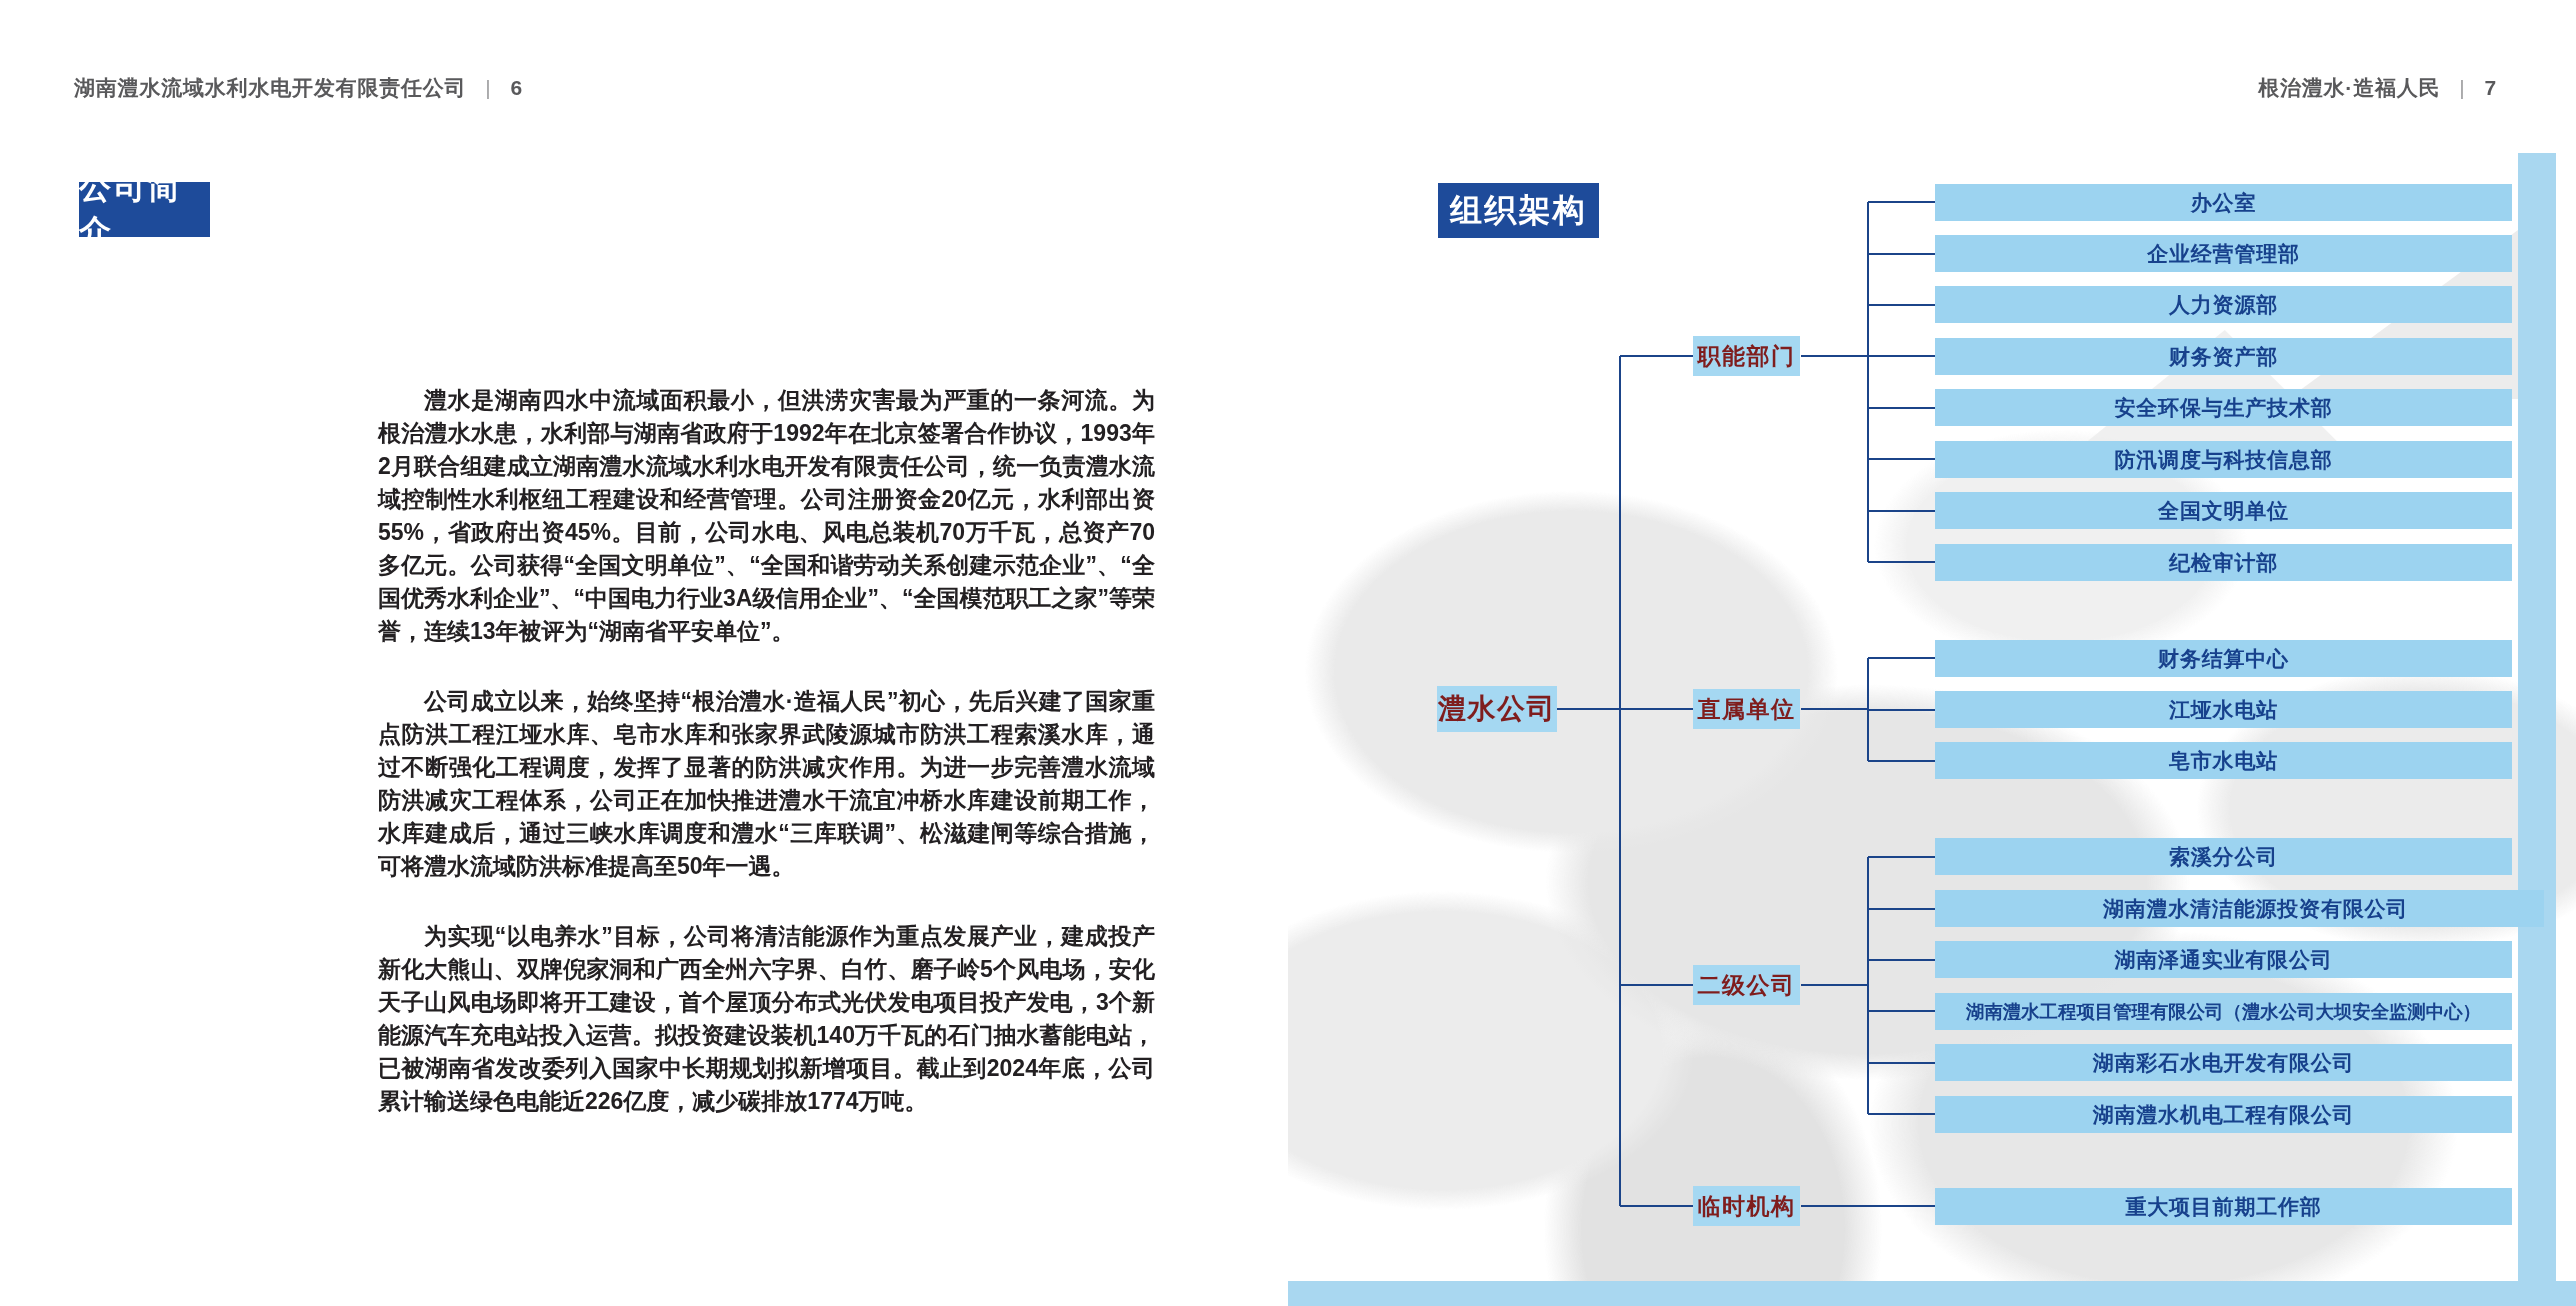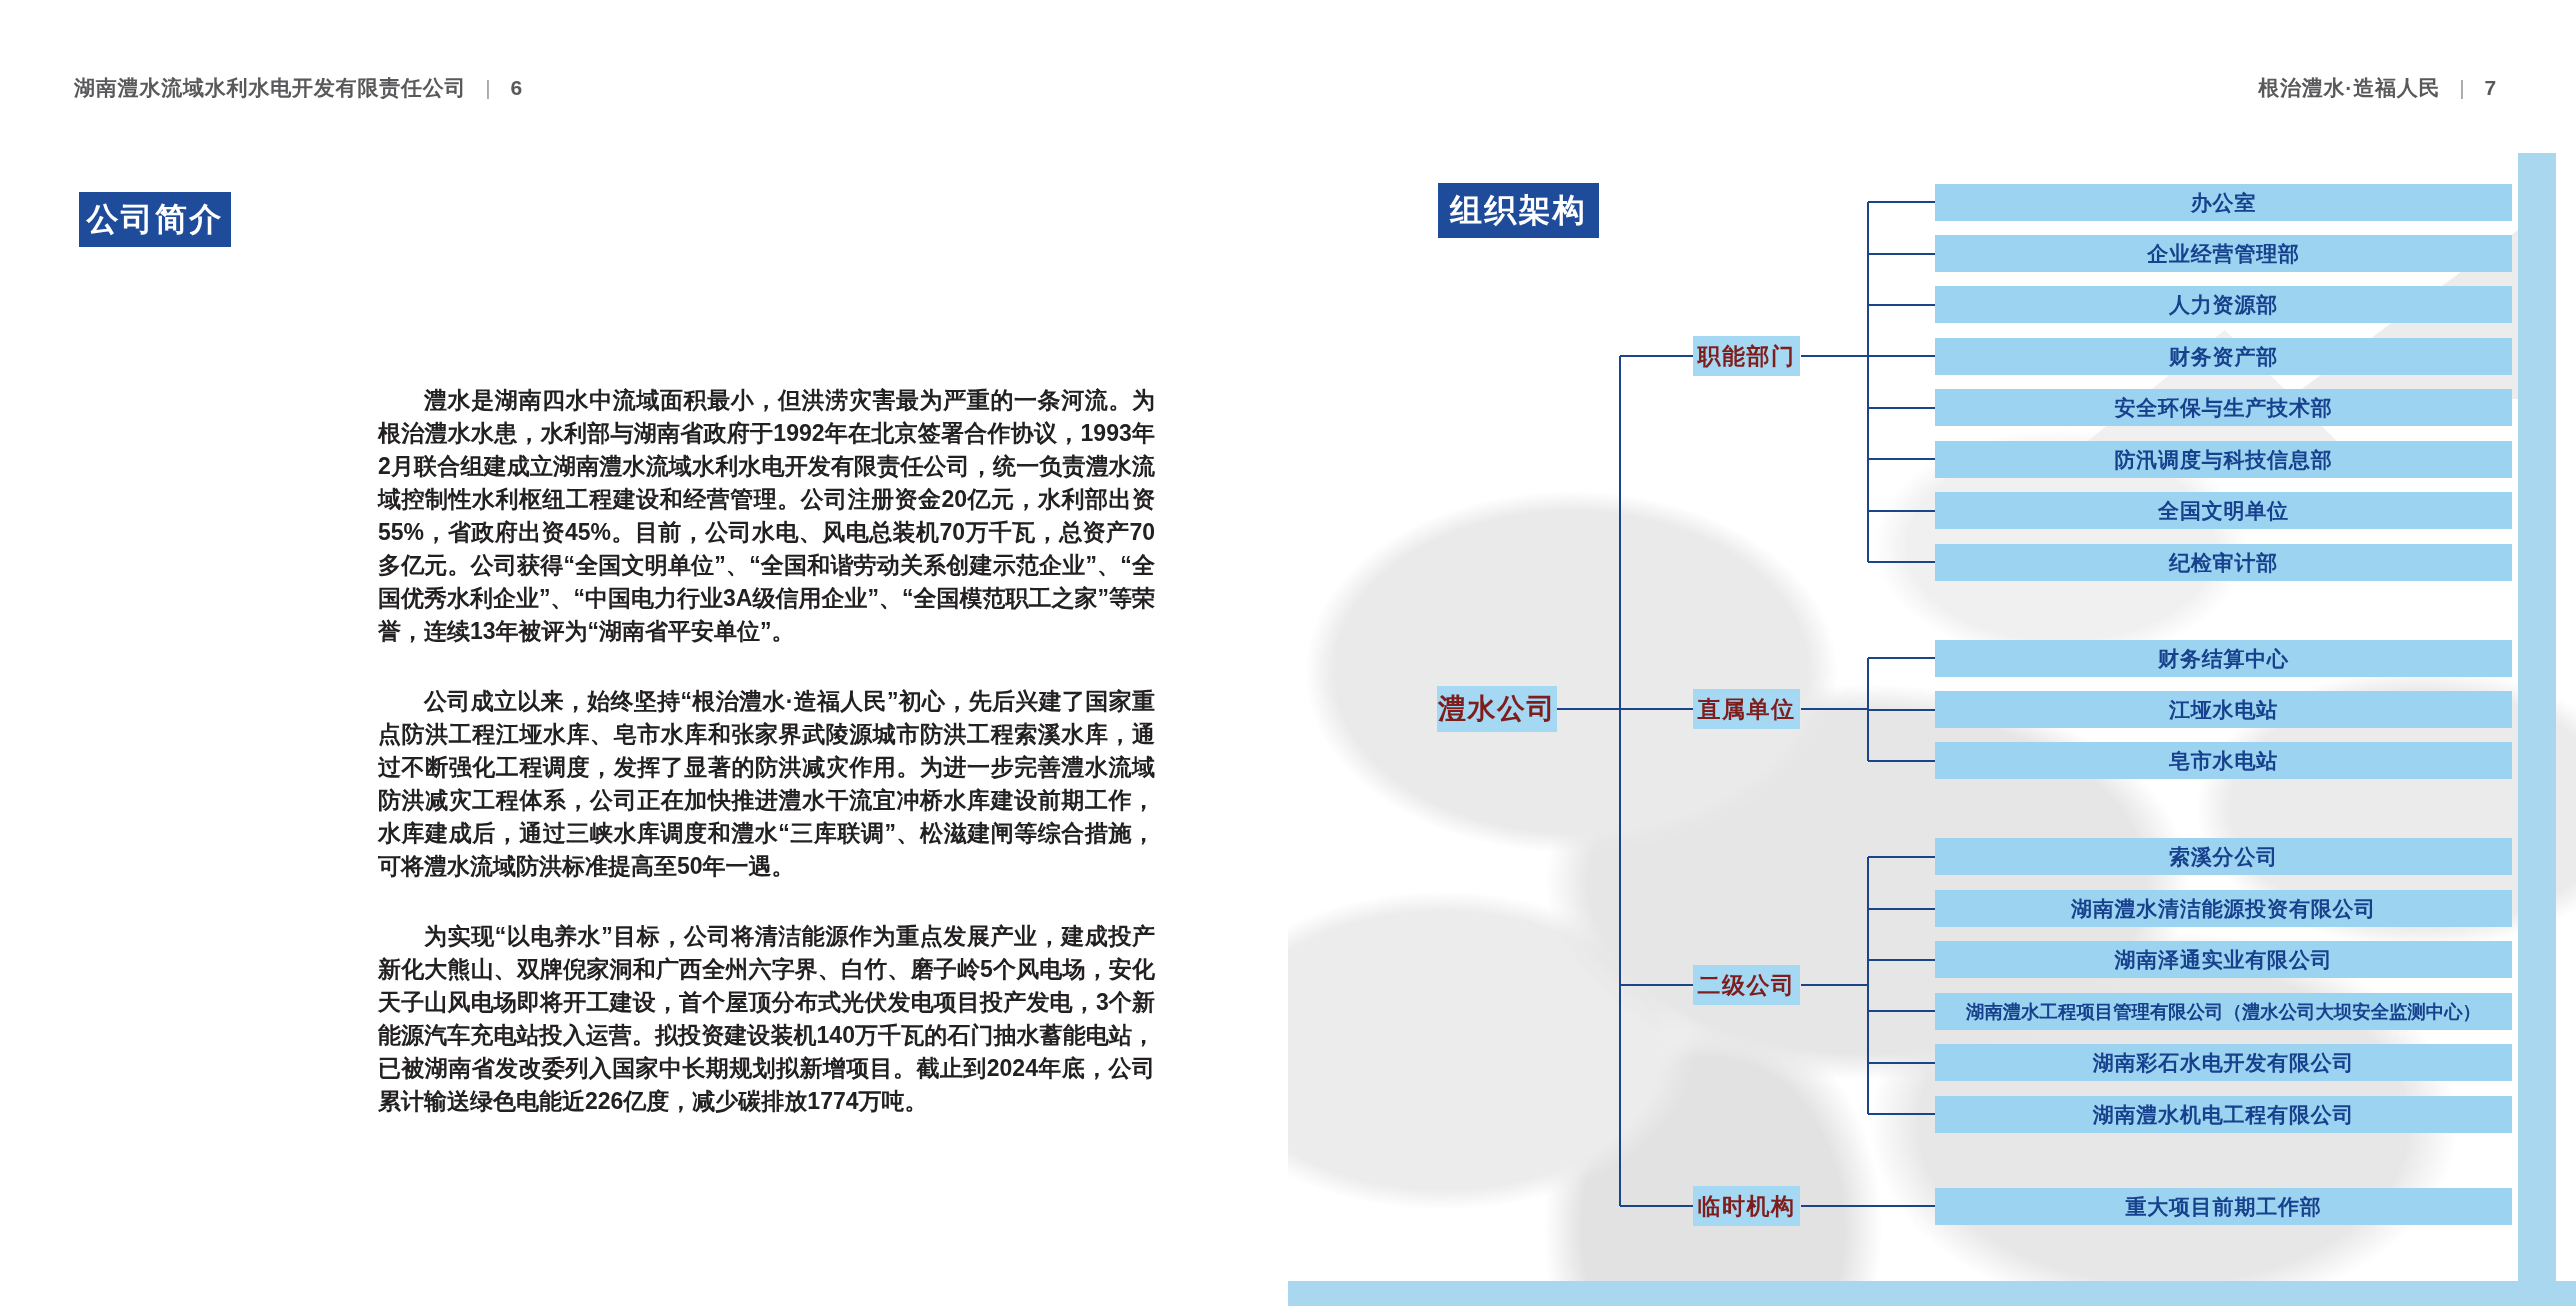--- a/index.html
+++ b/index.html
@@ -13,21 +13,21 @@
   .hdr{position:absolute;top:74px;font-size:21px;font-weight:700;color:#59595b;letter-spacing:0.8px;}
   .hdr .sep{color:#a0a0a2;font-weight:400;padding:0 12.3px;}
   #hdr-left{left:74px;}
   #hdr-right{right:79px;text-align:right;}
   
   .title-plate{
     position:absolute;background:#1e4b9a;color:#ffffff;
     font-size:32px;font-weight:700;letter-spacing:2.3px;
     display:flex;align-items:center;justify-content:center;
   }
-  #title-intro{left:79px;top:192px;width:152px;height:55px;}
+  #title-intro{left:79px;top:182px;width:131px;height:55px;}
   #title-org{left:1438px;top:183px;width:161px;height:55px;}
   
   #intro-text{
     position:absolute;left:378px;top:384px;width:777px;
     font-size:23px;line-height:33px;font-weight:700;color:#232022;
     text-align:justify;
   }
   #intro-text p{margin:0 0 37px 0;text-indent:2em;}
   
   #watermark{
@@ -126,21 +126,21 @@
     <div class="bar" style="top: 691px;">江垭水电站</div>
     <div class="hl" style="left: 1868px; top: 760px; width: 67px;"></div>
     <div class="bar" style="top: 742px;">皂市水电站</div>
     <div class="hl" style="left: 1620px; top: 984px; width: 73px;"></div>
     <div class="node cat" style="left: 1693px; top: 965px; width: 107px; height: 40px;">二级公司</div>
     <div class="hl" style="left: 1801px; top: 984px; width: 68px;"></div>
     <div class="vl" style="left: 1867px; top: 857px; height: 257px;"></div>
     <div class="hl" style="left: 1868px; top: 856px; width: 67px;"></div>
     <div class="bar" style="top: 838px;">索溪分公司</div>
     <div class="hl" style="left: 1868px; top: 908px; width: 67px;"></div>
-    <div class="bar" style="top: 890px;">湖南澧水清洁能源投资有限公司</div>
+    <div class="bar" style="top: 890px; padding-left: 32px;">湖南澧水清洁能源投资有限公司</div>
     <div class="hl" style="left: 1868px; top: 959px; width: 67px;"></div>
     <div class="bar" style="top: 941px;">湖南泽通实业有限公司</div>
     <div class="hl" style="left: 1868px; top: 1010px; width: 67px;"></div>
     <div class="bar small" style="top: 993px;">湖南澧水工程项目管理有限公司（澧水公司大坝安全监测中心）</div>
     <div class="hl" style="left: 1868px; top: 1062px; width: 67px;"></div>
     <div class="bar" style="top: 1044px;">湖南彩石水电开发有限公司</div>
     <div class="hl" style="left: 1868px; top: 1113px; width: 67px;"></div>
     <div class="bar" style="top: 1096px;">湖南澧水机电工程有限公司</div>
     <div class="hl" style="left: 1620px; top: 1205px; width: 73px;"></div>
     <div class="node cat" style="left: 1693px; top: 1186px; width: 107px; height: 40px;">临时机构</div>

